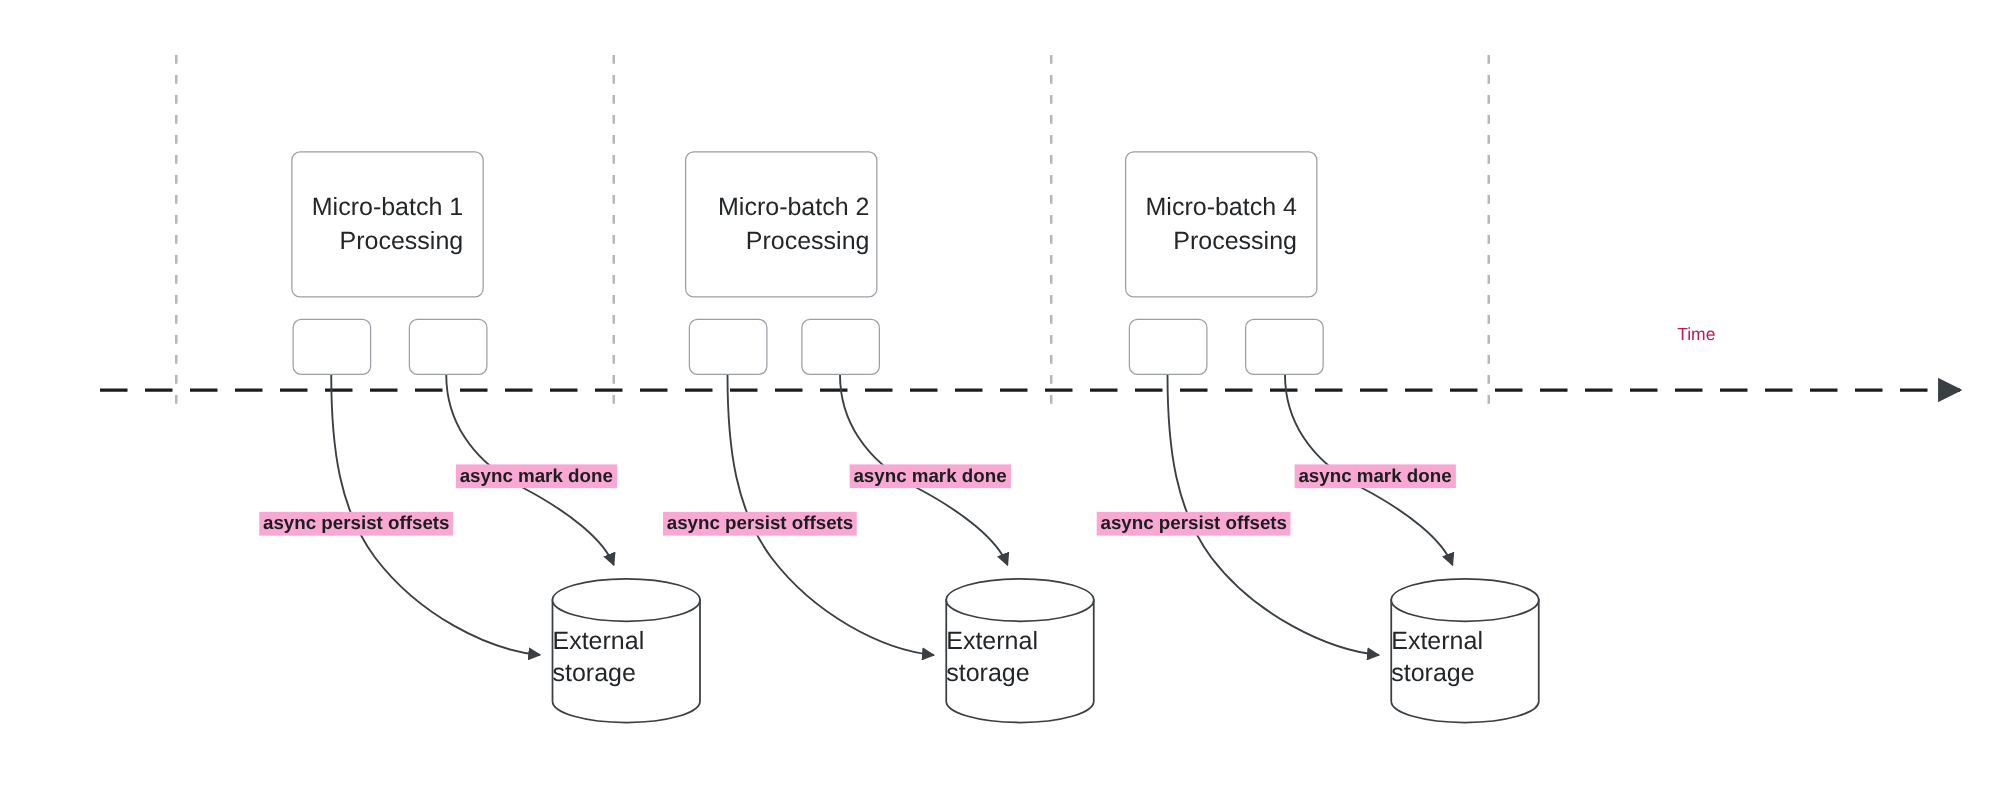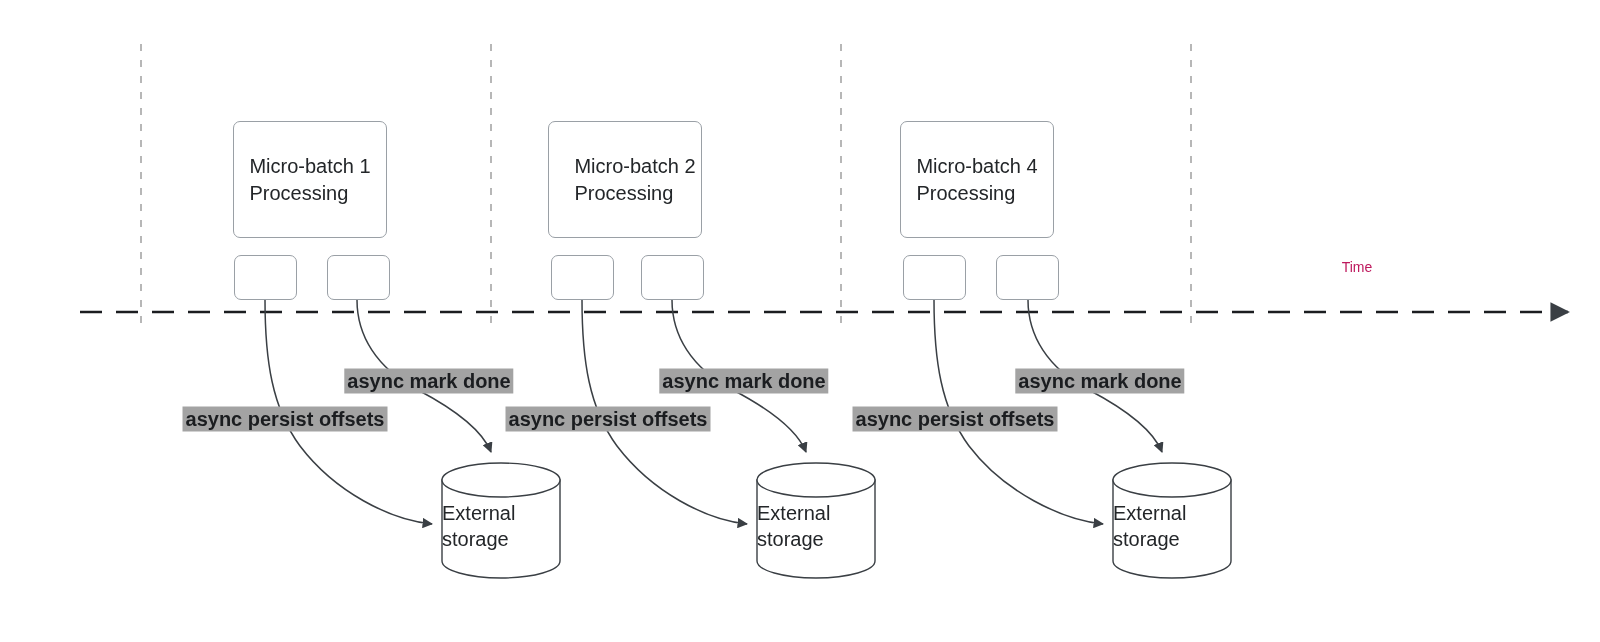--- a/index.html
+++ b/index.html
@@ -26,45 +26,45 @@
   }
   .proc-box {
     position: absolute;
     box-sizing: border-box;
     border: 1px solid #9aa0a6;
     border-radius: 7px;
     background: #ffffff;
     display: flex;
     align-items: center;
     justify-content: center;
-    text-align: left;
+    text-align: right;
     line-height: 1.32;
     font-size: 20px;
     color: #232629;
   }
   .mini-box {
     position: absolute;
     box-sizing: border-box;
     border: 1px solid #9aa0a6;
     border-radius: 7px;
     background: #ffffff;
   }
   .cyl-label {
     position: absolute;
     font-size: 20px;
     color: #232629;
     line-height: 1.3;
     pointer-events: none;
   }
   .edge-label {
     position: absolute;
-    font-size: 20px;
+    font-size: 15px;
     font-weight: bold;
     color: #1b1d20;
-    background: #a3a3a3;
+    background: #f9a8d4;
     white-space: nowrap;
     padding: 1px 3px;
     transform: translate(-50%, -50%);
   }
   .time-label {
     position: absolute;
     font-size: 14px;
     color: #be185d;
     white-space: nowrap;
     transform: translate(-50%, -50%);

